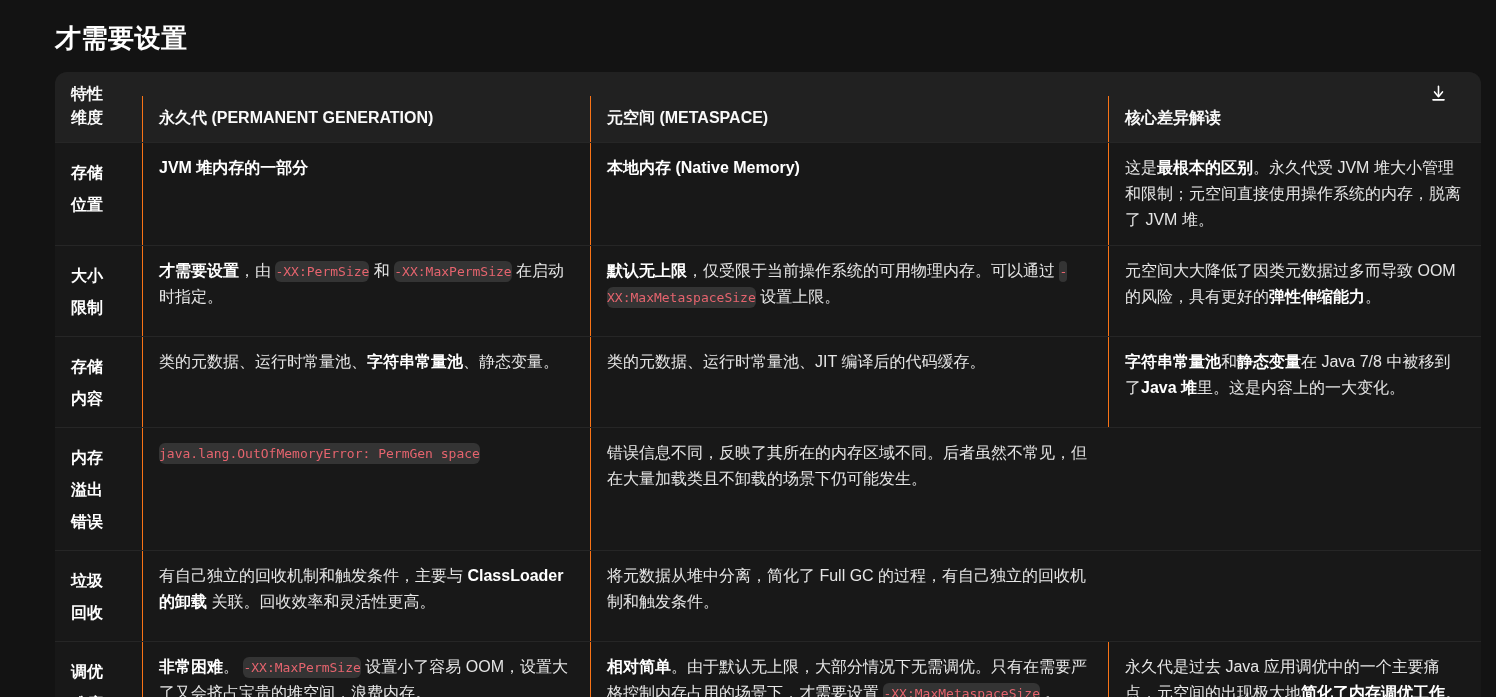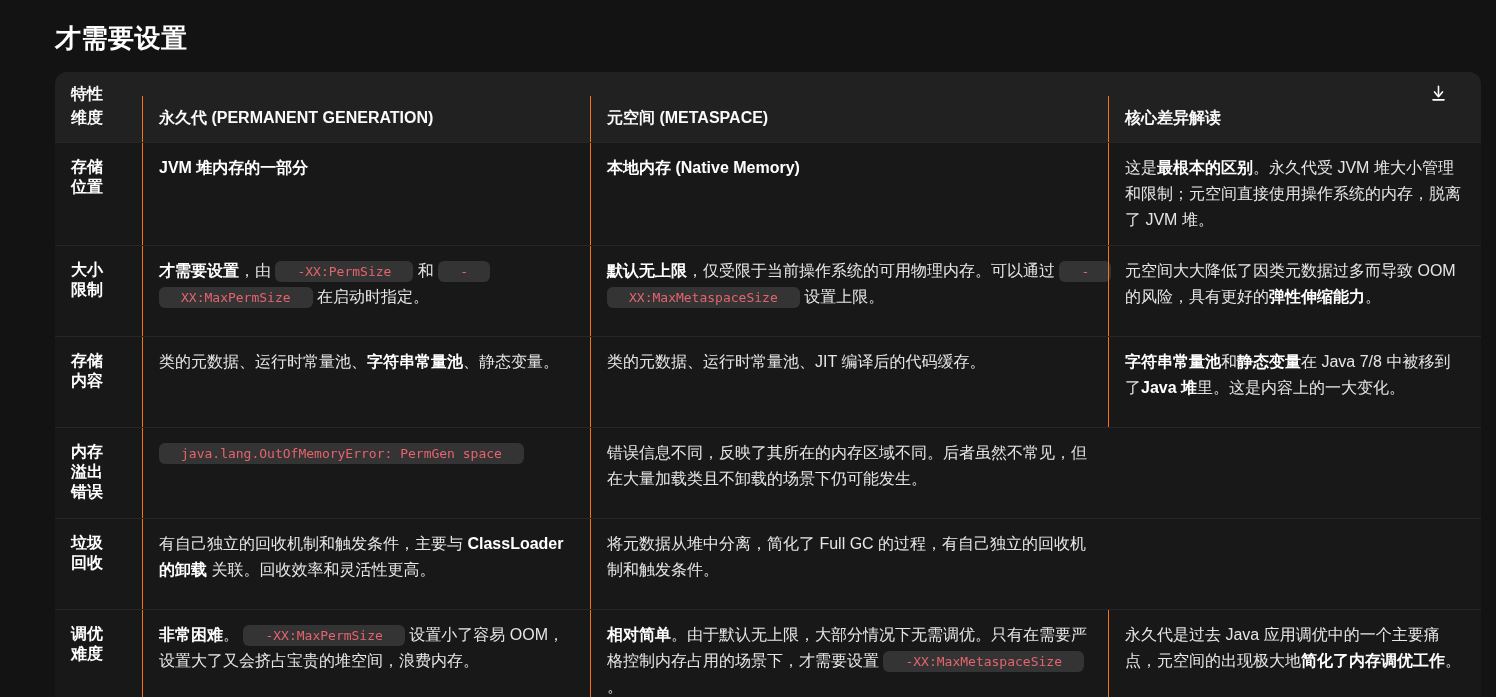--- a/index.html
+++ b/index.html
@@ -48,32 +48,32 @@
     background: #181818;
     border-top: 1px solid #262626;
     min-height: 91px;
   }
   .body-row:last-of-type { min-height: 95px; }
   .grid-row .cell + .cell { border-left: 1px solid #f97316; }
   .row-label {
     font-weight: 700;
     color: #ffffff;
     white-space: pre-line;
-    line-height: 20px;
+    line-height: 32px;
     padding: 14px 12px 12px 16px;
   }
   .seg-plain { color: #e6e6e6; }
   .seg-bold { font-weight: 700; color: #ffffff; text-align: right; }
   .seg-code {
     font-family: "DejaVu Sans Mono", "Liberation Mono", monospace;
     font-size: 13px;
     color: #e5646e;
     background: #343434;
     border-radius: 6px;
-    padding: 3px 22px;
+    padding: 3px 0;
     -webkit-box-decoration-break: clone;
     box-decoration-break: clone;
     line-height: 24px;
   }
   .download-btn {
     position: absolute;
     top: 8px; right: 30px;
     width: 26px; height: 26px;
     background: transparent;
     border: none;

